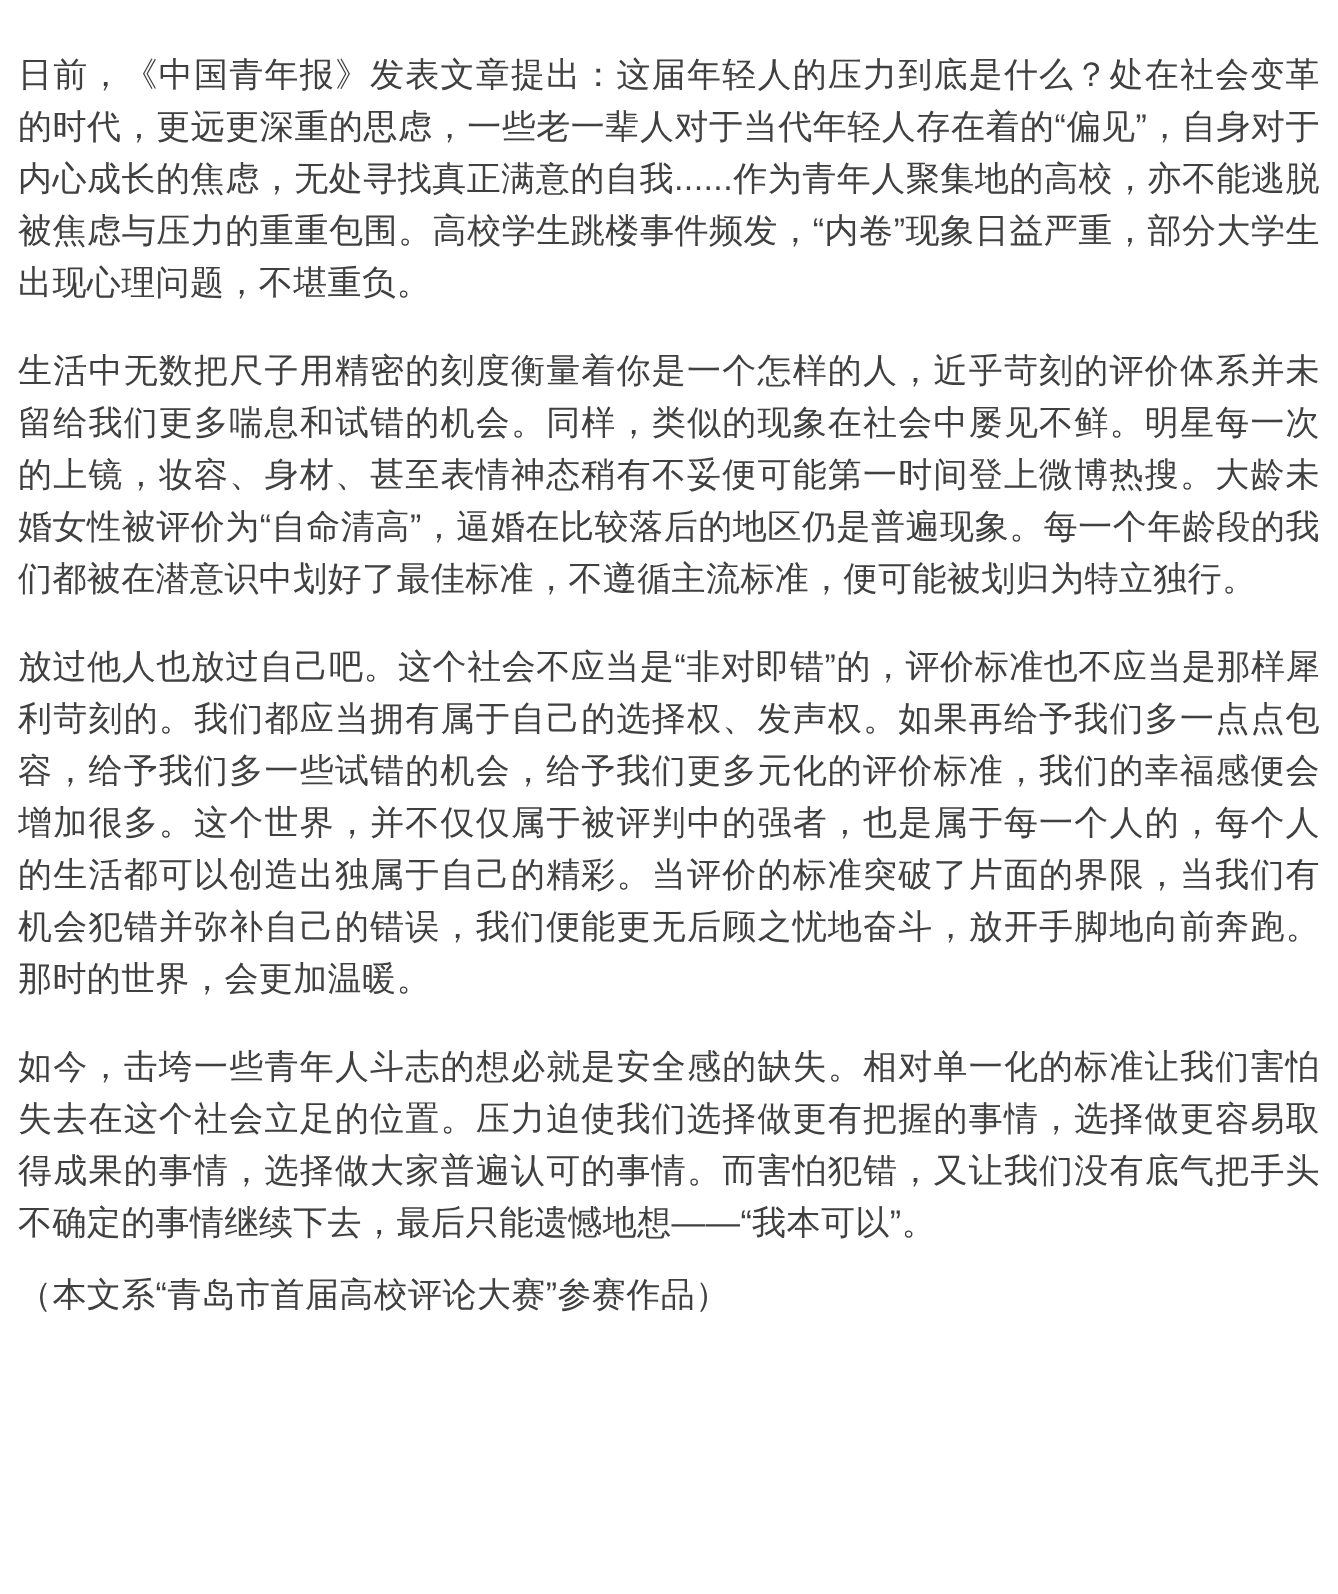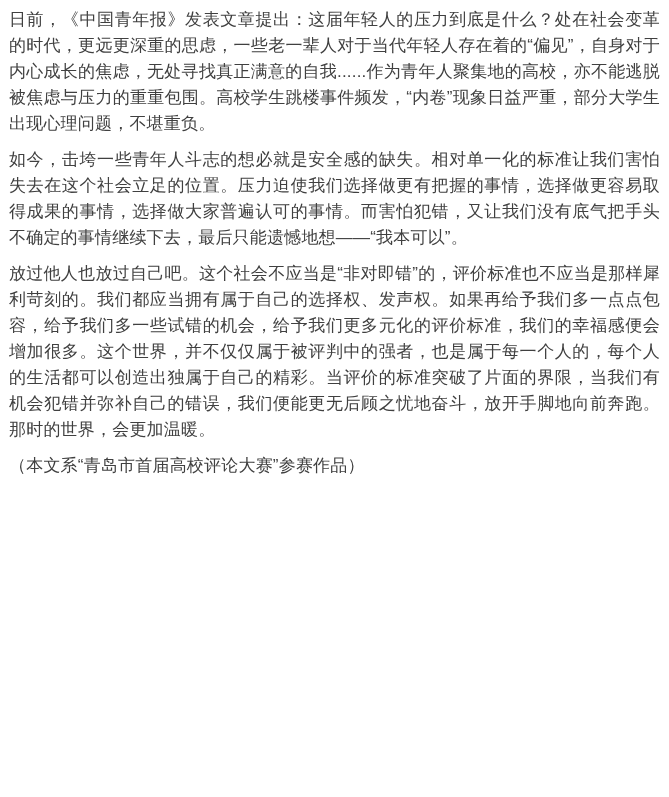--- a/index.html
+++ b/index.html
@@ -17,27 +17,28 @@
     box-sizing: border-box;
     width: 669px;
     padding: 7px 9px 0 9px;
     color: #404040;
     font-size: 17px;
     line-height: 26px;
     text-align: justify;
     letter-spacing: 0.2px;
   }
   .article p {
-    margin: 0 0 10px 0;
+    margin: 18px 0 10px 0;
   }
   .article p.footnote {
     margin-top: 8px;
   }
 </style>
 </head>
 <body>
 
 <div class="article">
   <p>日前，《中国青年报》发表文章提出：这届年轻人的压力到底是什么？处在社会变革的时代，更远更深重的思虑，一些老一辈人对于当代年轻人存在着的“偏见”，自身对于内心成长的焦虑，无处寻找真正满意的自我......作为青年人聚集地的高校，亦不能逃脱被焦虑与压力的重重包围。高校学生跳楼事件频发，“内卷”现象日益严重，部分大学生出现心理问题，不堪重负。</p>
+  <p>生活中无数把尺子用精密的刻度衡量着你是一个怎样的人，近乎苛刻的评价体系并未留给我们更多喘息和试错的机会。同样，类似的现象在社会中屡见不鲜。明星每一次的上镜，妆容、身材、甚至表情神态稍有不妥便可能第一时间登上微博热搜。大龄未婚女性被评价为“自命清高”，逼婚在比较落后的地区仍是普遍现象。每一个年龄段的我们都被在潜意识中划好了最佳标准，不遵循主流标准，便可能被划归为特立独行。</p>
+  <p>放过他人也放过自己吧。这个社会不应当是“非对即错”的，评价标准也不应当是那样犀利苛刻的。我们都应当拥有属于自己的选择权、发声权。如果再给予我们多一点点包容，给予我们多一些试错的机会，给予我们更多元化的评价标准，我们的幸福感便会增加很多。这个世界，并不仅仅属于被评判中的强者，也是属于每一个人的，每个人的生活都可以创造出独属于自己的精彩。当评价的标准突破了片面的界限，当我们有机会犯错并弥补自己的错误，我们便能更无后顾之忧地奋斗，放开手脚地向前奔跑。那时的世界，会更加温暖。</p>
   <p>如今，击垮一些青年人斗志的想必就是安全感的缺失。相对单一化的标准让我们害怕失去在这个社会立足的位置。压力迫使我们选择做更有把握的事情，选择做更容易取得成果的事情，选择做大家普遍认可的事情。而害怕犯错，又让我们没有底气把手头不确定的事情继续下去，最后只能遗憾地想——“我本可以”。</p>
-  <p>放过他人也放过自己吧。这个社会不应当是“非对即错”的，评价标准也不应当是那样犀利苛刻的。我们都应当拥有属于自己的选择权、发声权。如果再给予我们多一点点包容，给予我们多一些试错的机会，给予我们更多元化的评价标准，我们的幸福感便会增加很多。这个世界，并不仅仅属于被评判中的强者，也是属于每一个人的，每个人的生活都可以创造出独属于自己的精彩。当评价的标准突破了片面的界限，当我们有机会犯错并弥补自己的错误，我们便能更无后顾之忧地奋斗，放开手脚地向前奔跑。那时的世界，会更加温暖。</p>
   <p class="footnote">（本文系“青岛市首届高校评论大赛”参赛作品）</p>
 </div>
 
 </body></html>

